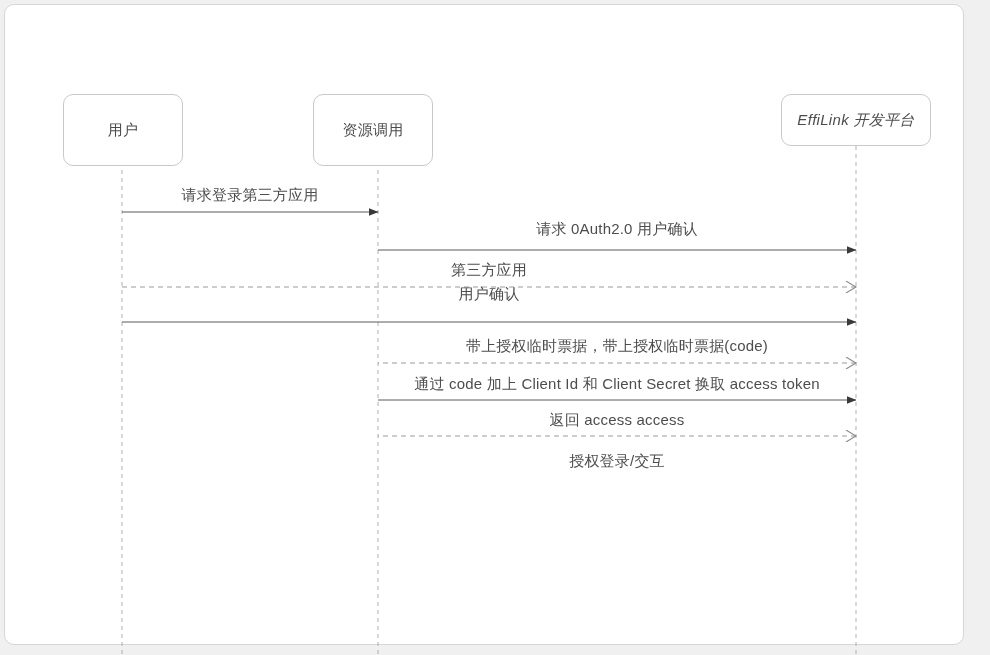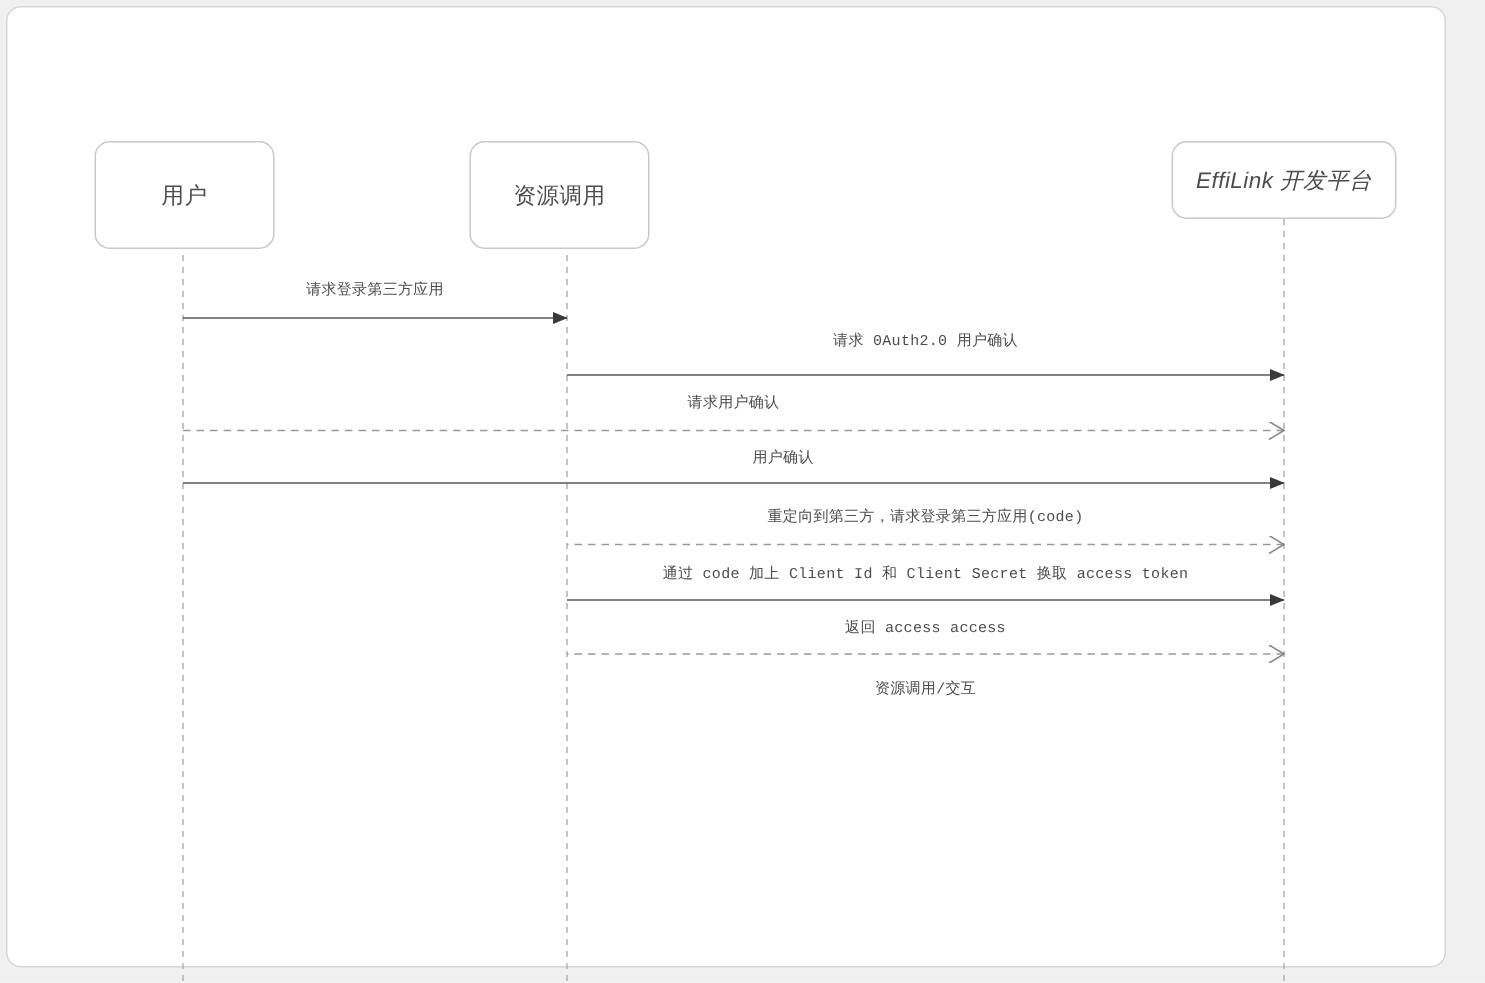--- a/index.html
+++ b/index.html
@@ -45,26 +45,25 @@
     justify-content: center;
     color: #4d4d4d;
     font-size: 15px;
     letter-spacing: 0.3px;
     white-space: nowrap;
     margin-top: 28px;
   }
   .msg-label {
     position: absolute;
     color: #4d4d4d;
-    font-size: 10px;
+    font-size: 15px;
     letter-spacing: 0.2px;
     white-space: nowrap;
     transform: translateX(-50%);
     text-align: center;
-    font-family: Liberation Mono, monospace;
   }
   .svg-layer {
     position: absolute;
     left: 0;
     top: 0;
     width: 990px;
     height: 655px;
     pointer-events: none;
   }
 </style>
@@ -113,21 +112,21 @@
         <div class="lifeline-box" style="left: 313px; top: 66px; width: 120px; height: 72px;">
           <span>资源调用</span>
         </div>
         <div class="lifeline-box" style="left: 781px; top: 66px; width: 150px; height: 52px; font-style: italic;">
           <span>EffiLink 开发平台</span>
         </div>
       </div>
     <div id="labels">
         <div class="msg-label" style="left: 250px; top: 186px;">请求登录第三方应用</div>
         <div class="msg-label" style="left: 617px; top: 220px;">请求 0Auth2.0 用户确认</div>
-        <div class="msg-label" style="left: 489px; top: 261px;">请求用户确认</div>
-        <div class="msg-label" style="left: 489px; top: 298px; margin-left: 33px;">用户确认</div>
-        <div class="msg-label" style="left: 617px; top: 337px;">重定向到第三方，请求登录第三方应用(code)</div>
+        <div class="msg-label" style="left: 489px; top: 261px;">第三方应用</div>
+        <div class="msg-label" style="left: 489px; top: 285px;">用户确认</div>
+        <div class="msg-label" style="left: 617px; top: 337px;">带上授权临时票据，带上授权临时票据(code)</div>
         <div class="msg-label" style="left: 617px; top: 375px; text-align: center;">通过 code 加上 Client Id 和 Client Secret 换取 access token</div>
         <div class="msg-label" style="left: 617px; top: 411px;">返回 access access</div>
-        <div class="msg-label" style="left: 617px; top: 452px;">资源调用/交互</div>
+        <div class="msg-label" style="left: 617px; top: 452px;">授权登录/交互</div>
       </div>
   </div>
 </div>
 
 </body></html>

